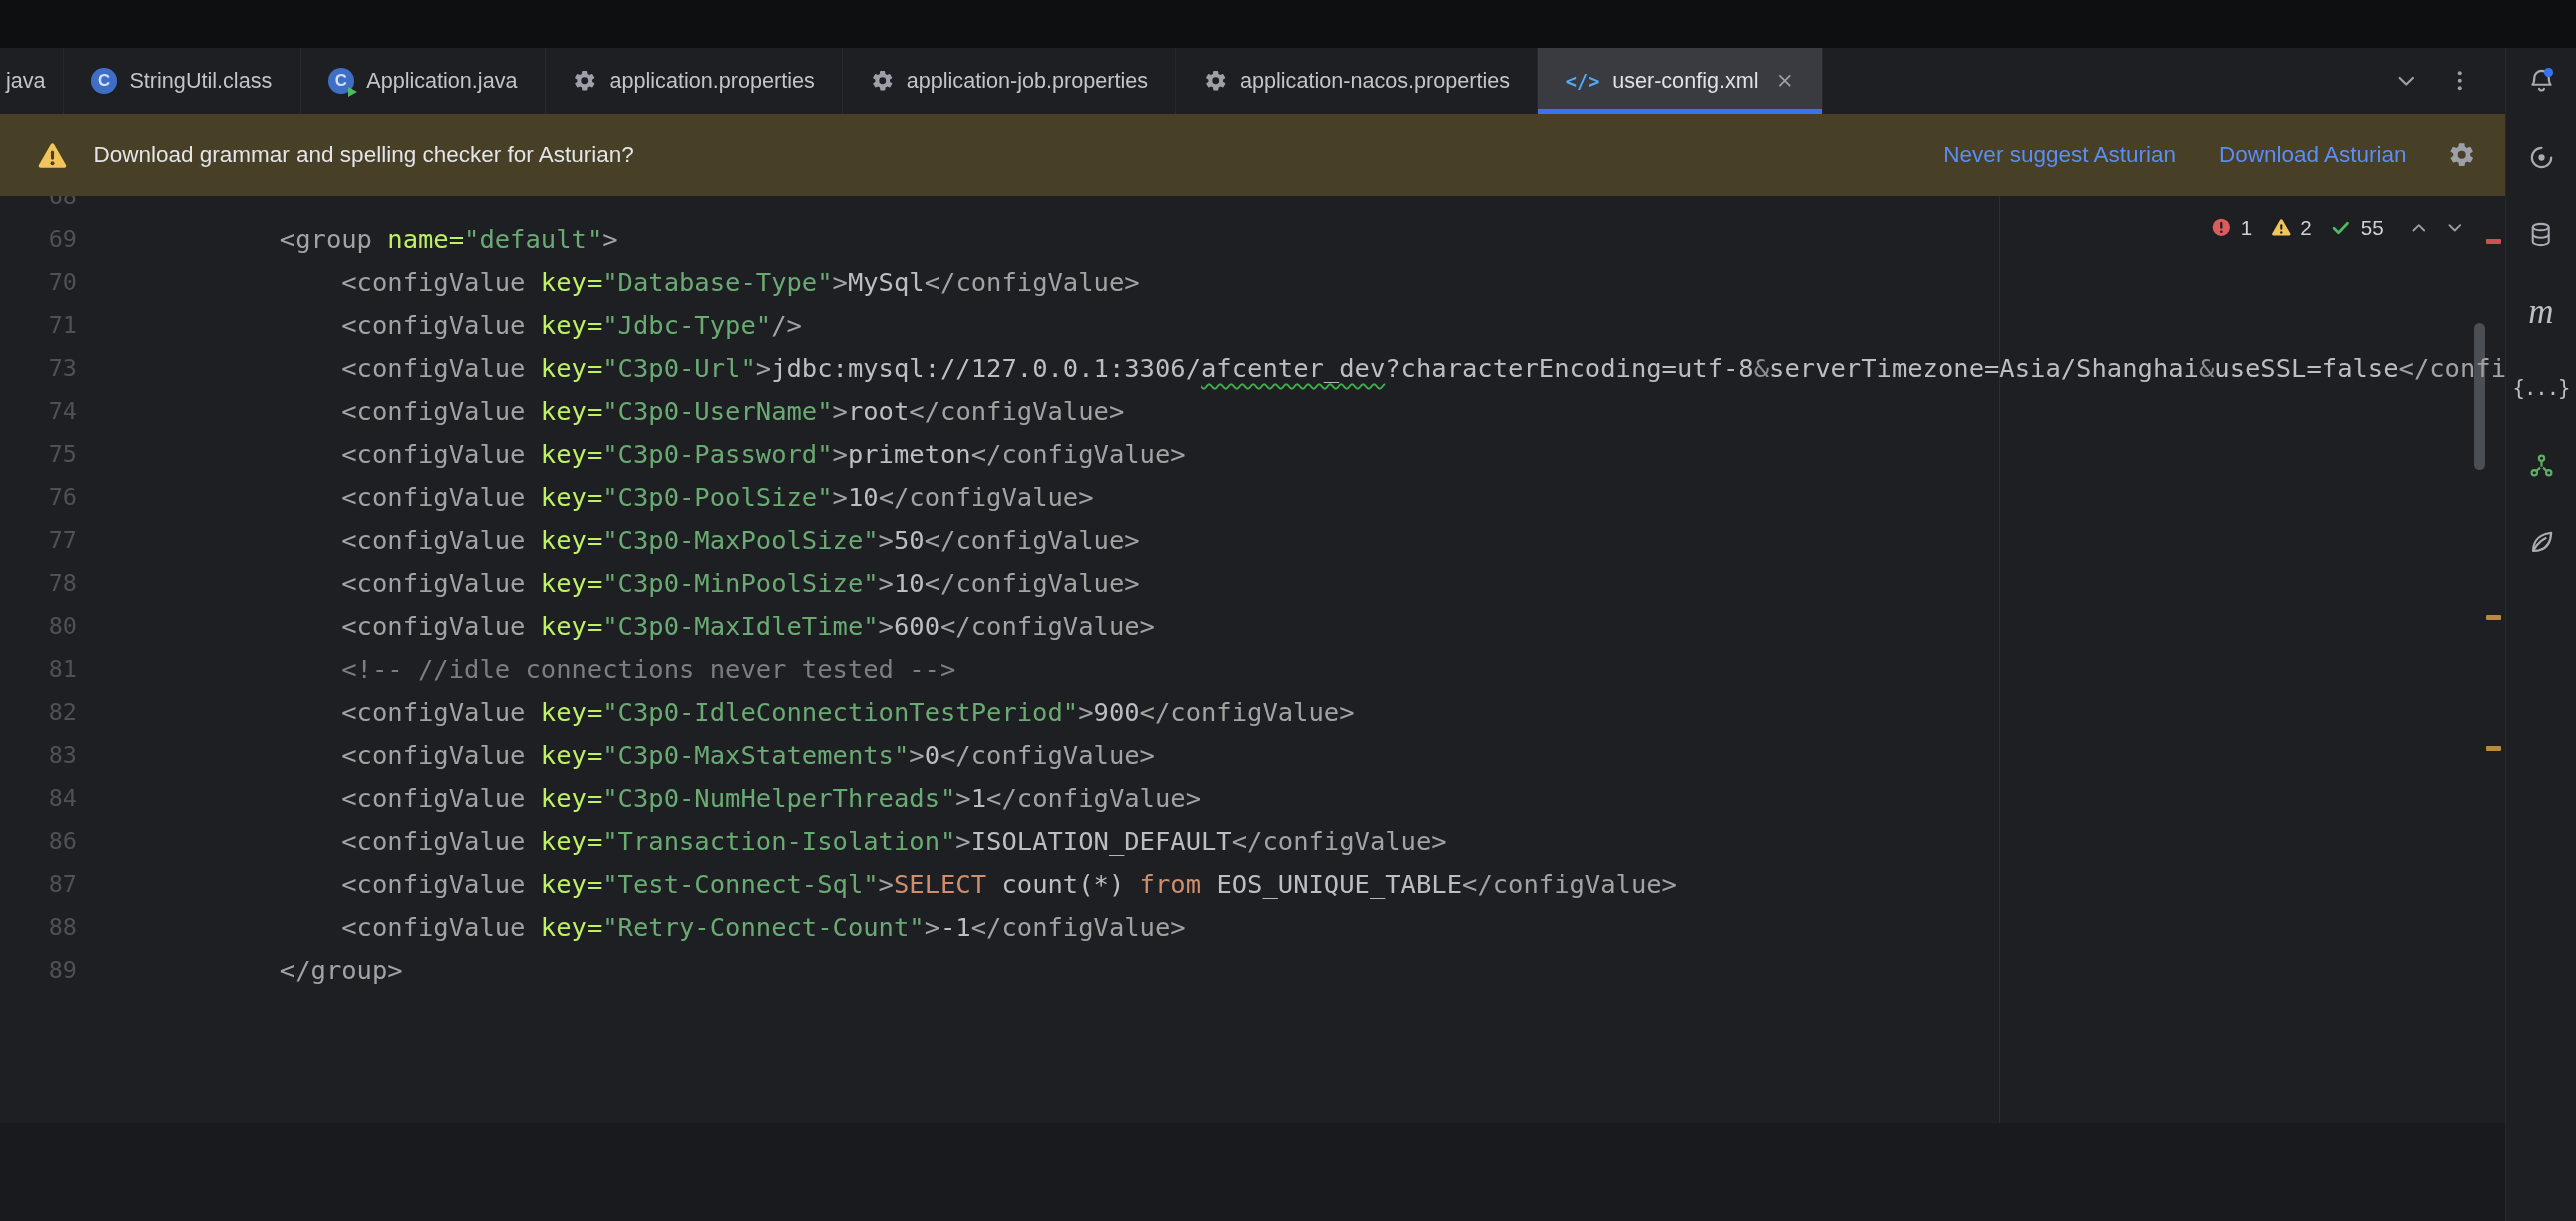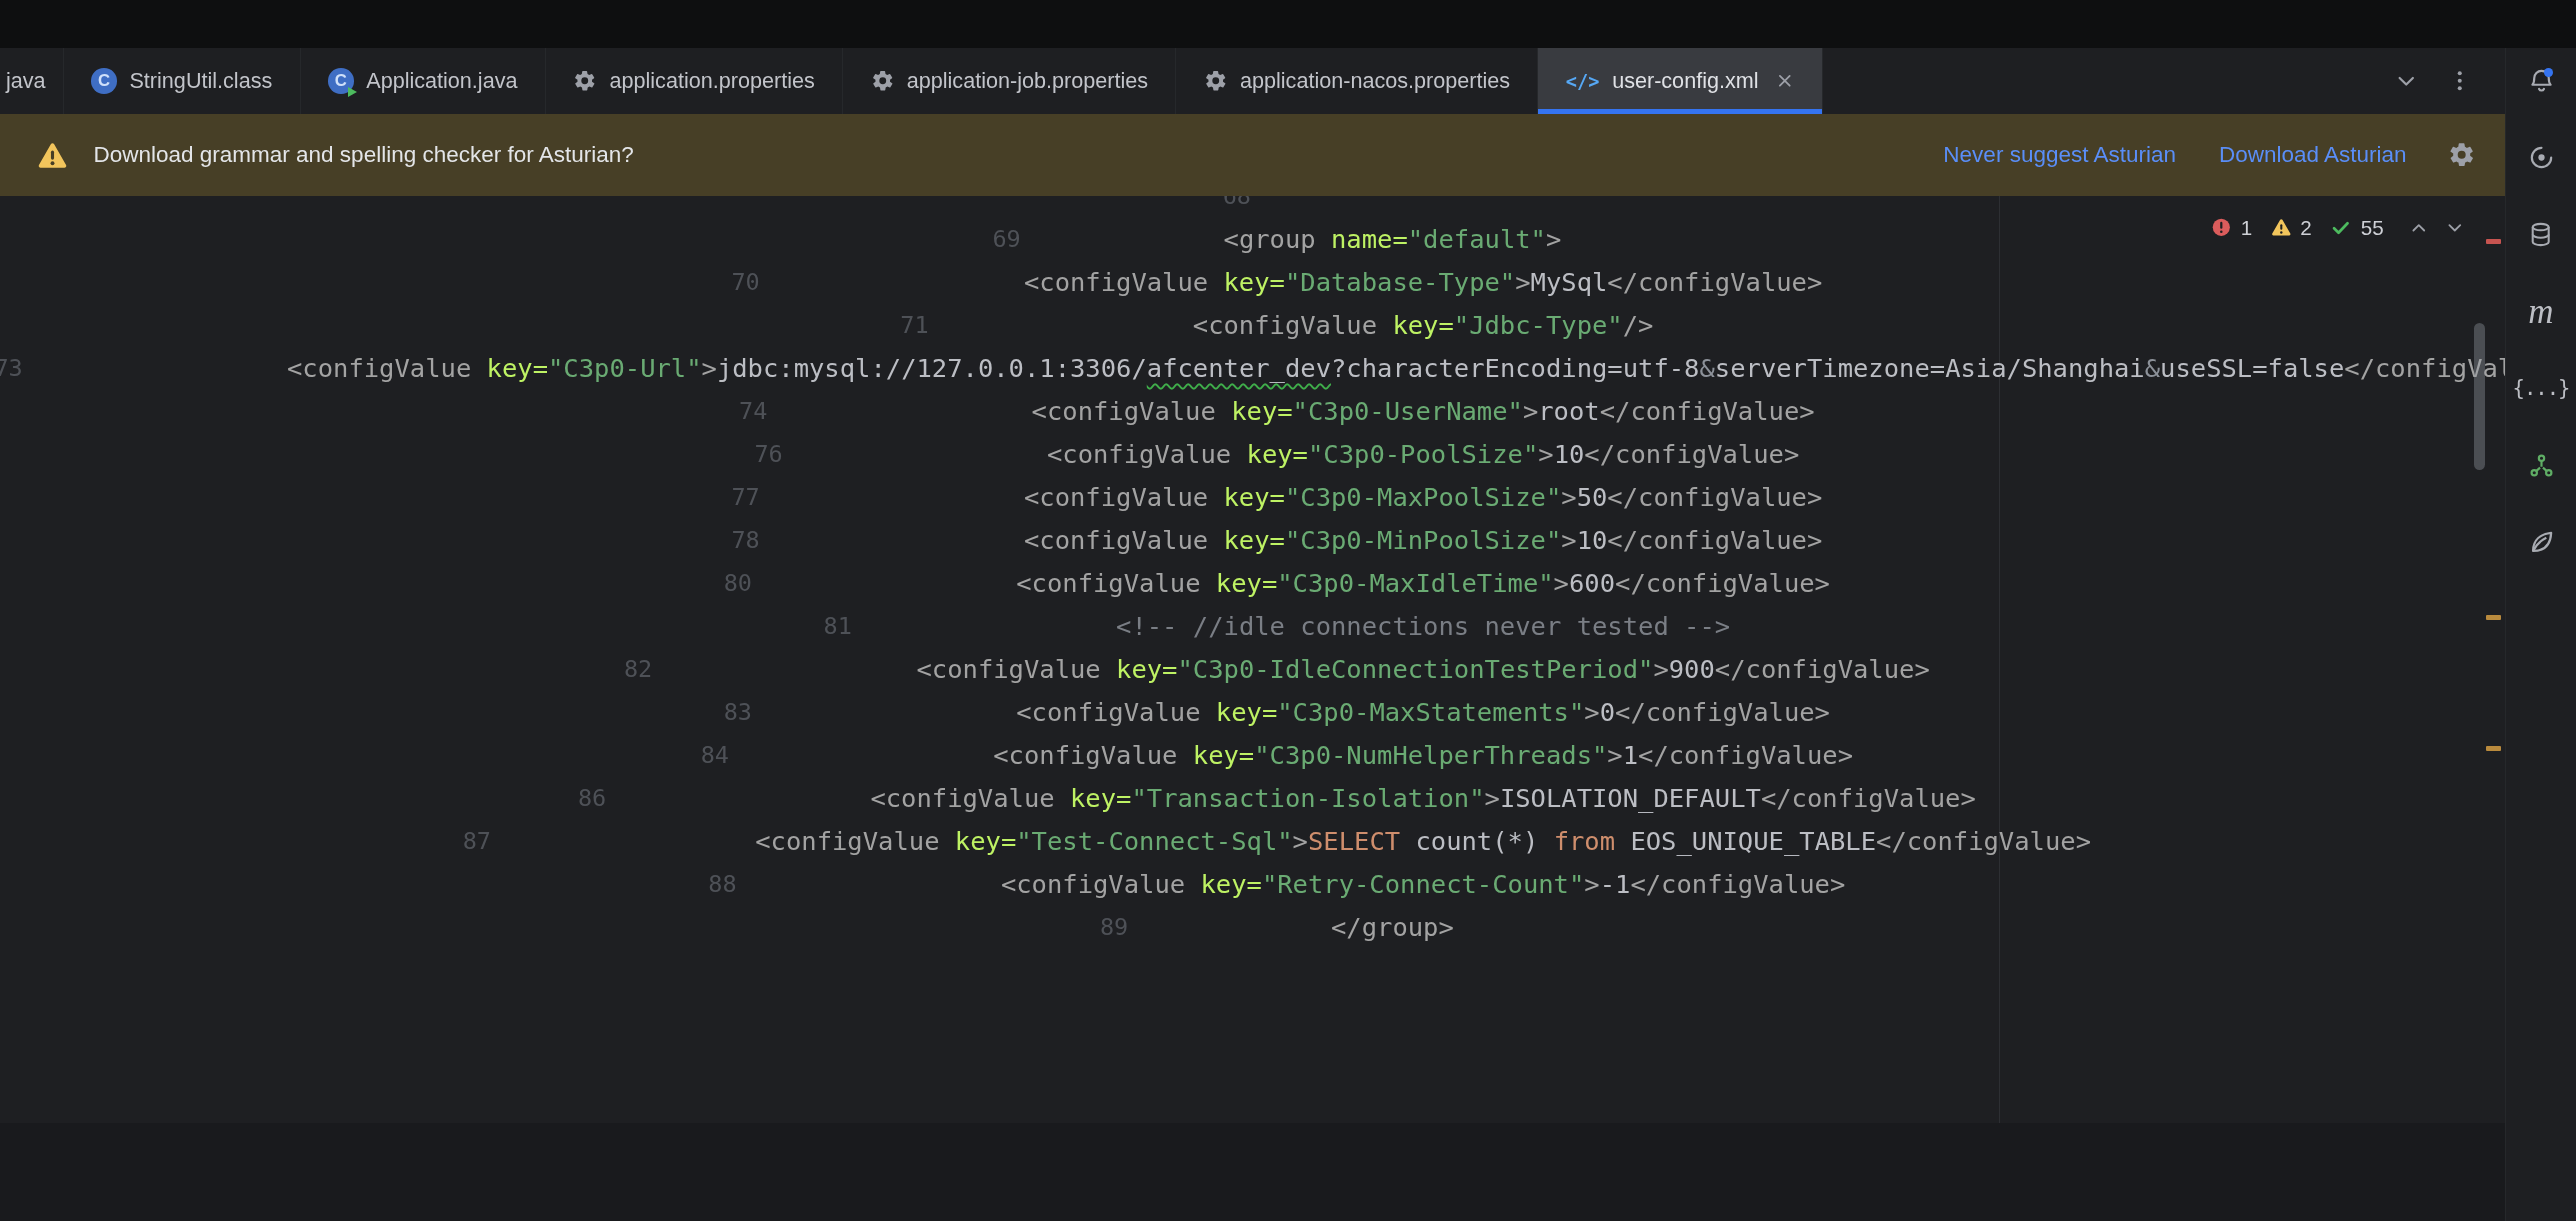--- a/index.html
+++ b/index.html
@@ -32,21 +32,21 @@
   .spacer{flex:1;}
   .banner-link{color:#5a8ef7;cursor:pointer;text-decoration:none;margin-left:43px;}
   .b-gear{display:flex;align-items:center;margin-left:41px;cursor:pointer;}
 
   
   #editor{flex:1;display:flex;flex-direction:column;min-height:0;}
   #code-area{height:927px;flex:none;position:relative;overflow:hidden;background:#1e1f22;}
   #margin-guide{position:absolute;left:1999px;top:0;height:927px;width:1px;background:#2d2f33;z-index:0;}
   #rows{position:relative;z-index:1;margin-top:-21.6px;}
   .row{display:flex;height:43px;align-items:center;font-family:"DejaVu Sans Mono",monospace;
-       font-size:25.5px;white-space:pre;justify-content:center;}
+       font-size:25.5px;white-space:pre;}
   .ln{width:77px;text-align:right;color:#4e5157;font-size:23.5px;flex:none;cursor:pointer;}
   .codeline{margin-left:80px;cursor:text;}
   .s-t{color:#a3a3a3;}
   .s-a{color:#bef264;}
   .s-v{color:#6aab73;}
   .s-x{color:#bcbec4;}
   .s-c{color:#7a7e85;}
   .s-e{color:#8c9199;}
   .s-k{color:#cf8e6d;}
   .s-u{color:#bcbec4;text-decoration:underline;text-decoration-style:wavy;text-decoration-color:#3fae4a;
@@ -174,20 +174,21 @@
     <div id="editor">
       <div id="code-area">
         <div id="margin-guide"></div>
         <div id="rows">
             <div class="row"><span class="ln">68</span><span class="codeline"></span></div>
             <div class="row"><span class="ln">69</span><span class="codeline">        <span class="s-t">&lt;group </span><span class="s-a">name=</span><span class="s-v">"default"</span><span class="s-t">&gt;</span></span></div>
             <div class="row"><span class="ln">70</span><span class="codeline">            <span class="s-t">&lt;configValue </span><span class="s-a">key=</span><span class="s-v">"Database-Type"</span><span class="s-t">&gt;</span><span class="s-x">MySql</span><span class="s-t">&lt;/configValue&gt;</span></span></div>
             <div class="row"><span class="ln">71</span><span class="codeline">            <span class="s-t">&lt;configValue </span><span class="s-a">key=</span><span class="s-v">"Jdbc-Type"</span><span class="s-t">/&gt;</span></span></div>
             <div class="row"><span class="ln">73</span><span class="codeline">            <span class="s-t">&lt;configValue </span><span class="s-a">key=</span><span class="s-v">"C3p0-Url"</span><span class="s-t">&gt;</span><span class="s-x">jdbc:mysql://127.0.0.1:3306/</span><span class="s-u">afcenter_dev</span><span class="s-x">?characterEncoding=utf-8</span><span class="s-e">&amp;</span><span class="s-x">serverTimezone=Asia/Shanghai</span><span class="s-e">&amp;</span><span class="s-x">useSSL=false</span><span class="s-t">&lt;/configValue&gt;</span></span></div>
             <div class="row"><span class="ln">74</span><span class="codeline">            <span class="s-t">&lt;configValue </span><span class="s-a">key=</span><span class="s-v">"C3p0-UserName"</span><span class="s-t">&gt;</span><span class="s-x">root</span><span class="s-t">&lt;/configValue&gt;</span></span></div>
+            <div class="row"><span class="ln">75</span><span class="codeline">            <span class="s-t">&lt;configValue </span><span class="s-a">key=</span><span class="s-v">"C3p0-Password"</span><span class="s-t">&gt;</span><span class="s-x">primeton</span><span class="s-t">&lt;/configValue&gt;</span></span></div>
             <div class="row"><span class="ln">76</span><span class="codeline">            <span class="s-t">&lt;configValue </span><span class="s-a">key=</span><span class="s-v">"C3p0-PoolSize"</span><span class="s-t">&gt;</span><span class="s-x">10</span><span class="s-t">&lt;/configValue&gt;</span></span></div>
             <div class="row"><span class="ln">77</span><span class="codeline">            <span class="s-t">&lt;configValue </span><span class="s-a">key=</span><span class="s-v">"C3p0-MaxPoolSize"</span><span class="s-t">&gt;</span><span class="s-x">50</span><span class="s-t">&lt;/configValue&gt;</span></span></div>
             <div class="row"><span class="ln">78</span><span class="codeline">            <span class="s-t">&lt;configValue </span><span class="s-a">key=</span><span class="s-v">"C3p0-MinPoolSize"</span><span class="s-t">&gt;</span><span class="s-x">10</span><span class="s-t">&lt;/configValue&gt;</span></span></div>
             <div class="row"><span class="ln">80</span><span class="codeline">            <span class="s-t">&lt;configValue </span><span class="s-a">key=</span><span class="s-v">"C3p0-MaxIdleTime"</span><span class="s-t">&gt;</span><span class="s-x">600</span><span class="s-t">&lt;/configValue&gt;</span></span></div>
             <div class="row"><span class="ln">81</span><span class="codeline">            <span class="s-c">&lt;!-- //idle connections never tested --&gt;</span></span></div>
             <div class="row"><span class="ln">82</span><span class="codeline">            <span class="s-t">&lt;configValue </span><span class="s-a">key=</span><span class="s-v">"C3p0-IdleConnectionTestPeriod"</span><span class="s-t">&gt;</span><span class="s-x">900</span><span class="s-t">&lt;/configValue&gt;</span></span></div>
             <div class="row"><span class="ln">83</span><span class="codeline">            <span class="s-t">&lt;configValue </span><span class="s-a">key=</span><span class="s-v">"C3p0-MaxStatements"</span><span class="s-t">&gt;</span><span class="s-x">0</span><span class="s-t">&lt;/configValue&gt;</span></span></div>
             <div class="row"><span class="ln">84</span><span class="codeline">            <span class="s-t">&lt;configValue </span><span class="s-a">key=</span><span class="s-v">"C3p0-NumHelperThreads"</span><span class="s-t">&gt;</span><span class="s-x">1</span><span class="s-t">&lt;/configValue&gt;</span></span></div>
             <div class="row"><span class="ln">86</span><span class="codeline">            <span class="s-t">&lt;configValue </span><span class="s-a">key=</span><span class="s-v">"Transaction-Isolation"</span><span class="s-t">&gt;</span><span class="s-x">ISOLATION_DEFAULT</span><span class="s-t">&lt;/configValue&gt;</span></span></div>
             <div class="row"><span class="ln">87</span><span class="codeline">            <span class="s-t">&lt;configValue </span><span class="s-a">key=</span><span class="s-v">"Test-Connect-Sql"</span><span class="s-t">&gt;</span><span class="s-k">SELECT</span><span class="s-x"> count(*) </span><span class="s-k">from</span><span class="s-x"> EOS_UNIQUE_TABLE</span><span class="s-t">&lt;/configValue&gt;</span></span></div>

